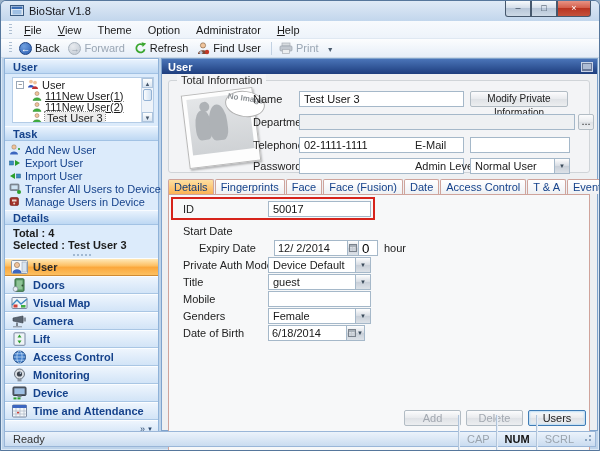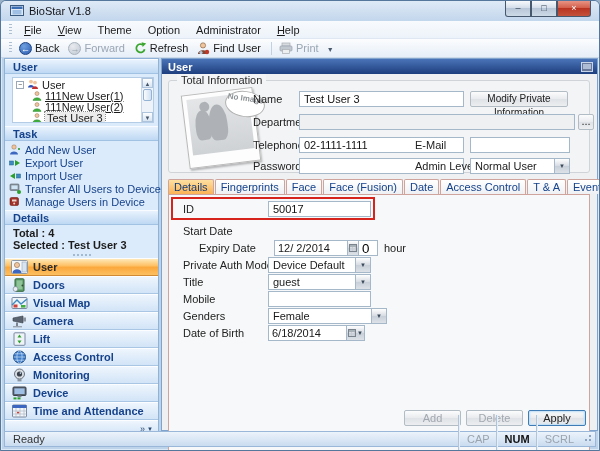--- a/index.html
+++ b/index.html
@@ -503,38 +503,38 @@
           <span class="fld-label" style="left:14px; top:80px;">Title</span>
           <div class="sel" style="left:99px; top:79px; width:103px;">
             <span class="sel-text">guest</span>
             <span class="sel-arr">▼</span>
           </div>
 
           <span class="fld-label" style="left:14px; top:97px;">Mobile</span>
           <input class="txt" style="left: 99px; top: 96px; width: 103px;" value="">
 
           <span class="fld-label" style="left:14px; top:114px;">Genders</span>
-          <div class="sel" style="left:99px; top:113px; width:119px;">
+          <div class="sel" style="left:99px; top:113px; width:103px;">
             <span class="sel-text">Female</span>
             <span class="sel-arr">▼</span>
           </div>
 
           <span class="fld-label" style="left:14px; top:131px;">Date of Birth</span>
           <div class="date-box" style="left:99px; top:130px; width:97px;">
             <span class="date-text">6/18/2014</span>
             <span class="cal-btn">
                 <span class="cal-grid"></span>
                 <span>▼</span>
               </span>
           </div>
         </div>
 
         <div class="btn disabled actions" style="left:242px; width:57px; height:16px; line-height:14px;">Add</div>
         <div class="btn disabled actions" style="left:304px; width:57px; height:16px; line-height:14px;">Delete</div>
-        <div class="btn default actions" style="left:366px; width:58px; height:16px; line-height:14px;">Apply</div>
+        <div class="btn default actions" style="left:366px; width:58px; height:16px; line-height:14px;">Users</div>
       </div>
     </div>
   </div>
 
   <div class="statusbar">
     <span>Ready</span>
     <span class="status-fill"></span>
     <span class="lock">CAP</span>
     <span class="lock on">NUM</span>
     <span class="lock">SCRL</span>

